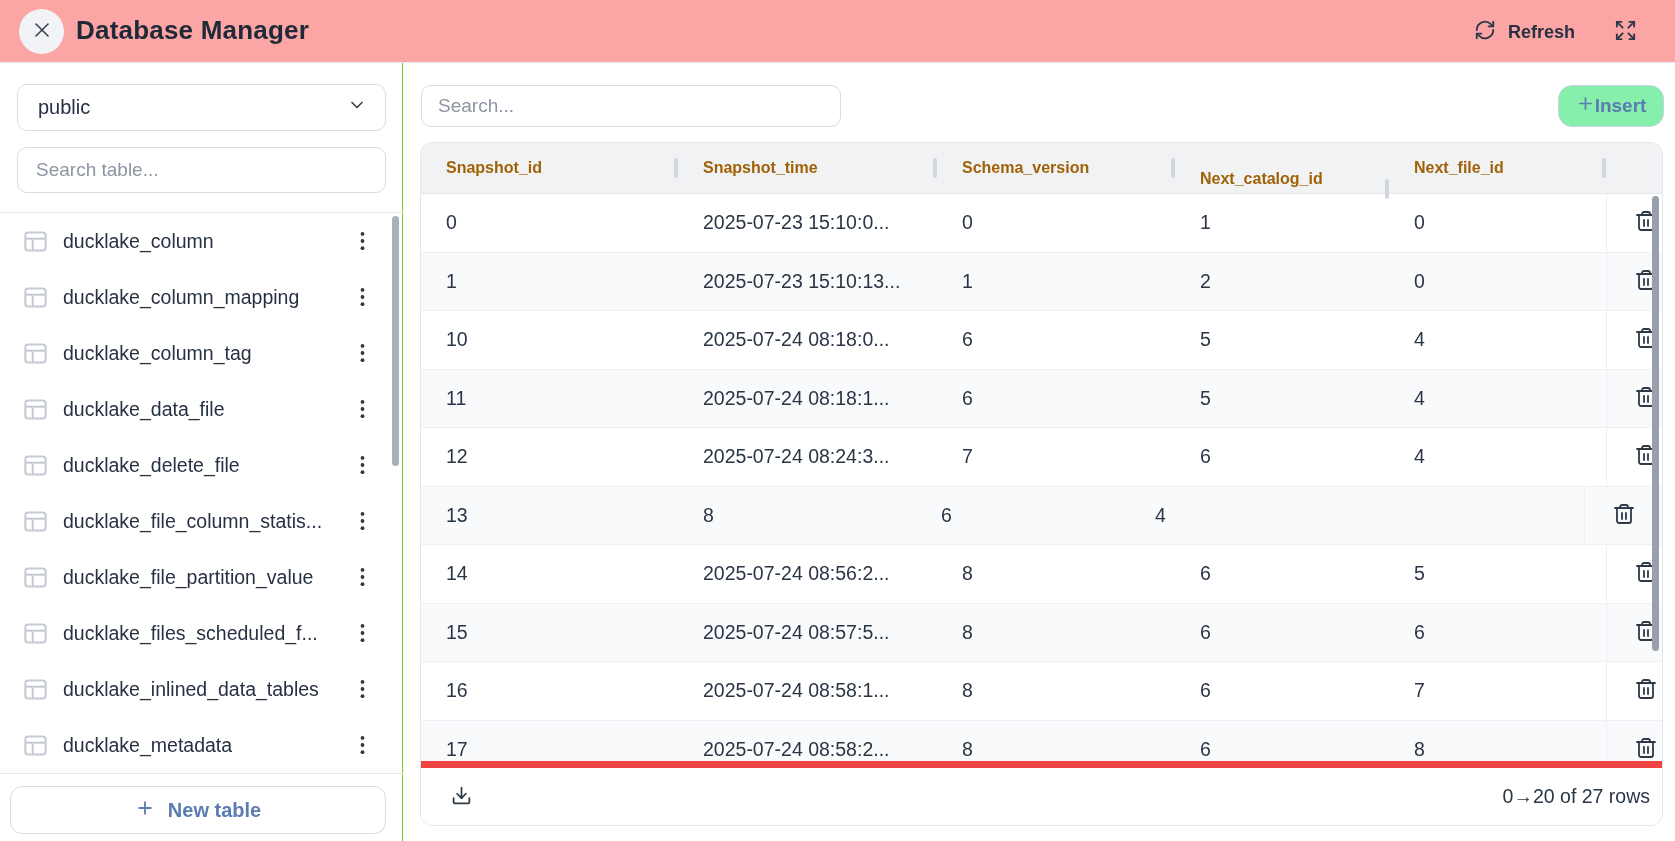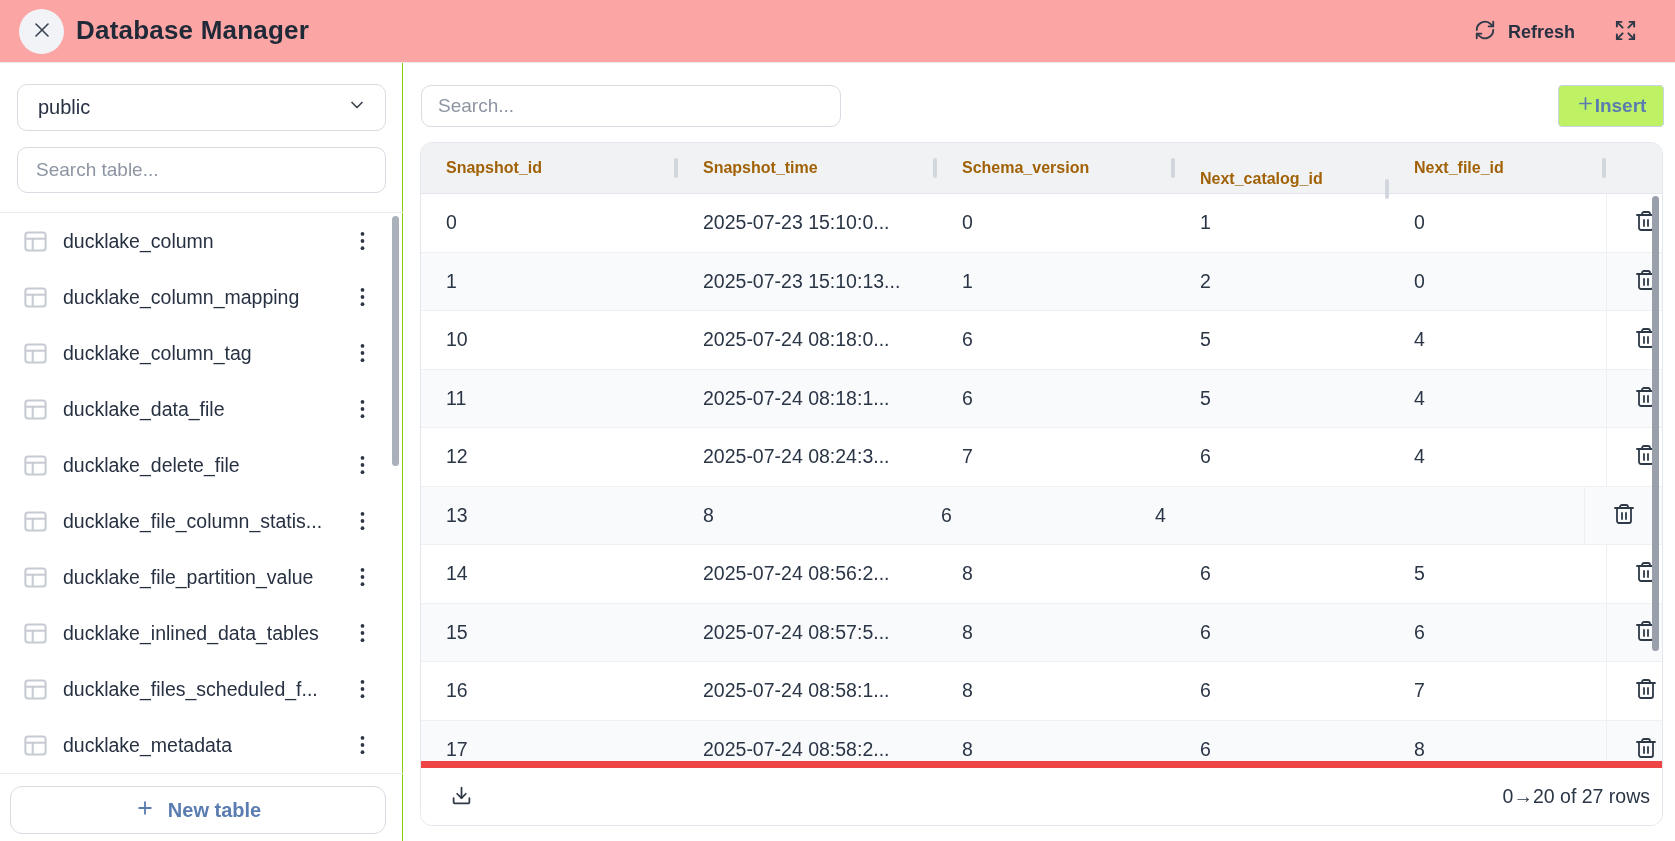--- a/index.html
+++ b/index.html
@@ -37,22 +37,22 @@
   .side-bottom-divider{left:0;top:710px;width:403px;height:1px;background:#e7e9ee;}
   .new-table-btn{left:10px;top:723px;width:376px;height:48px;background:#fff;border:1px solid #d7dbe2;
                  border-radius:12px;color:#5a7cb0;font-size:20px;font-weight:700;cursor:pointer;
                  display:flex;align-items:center;justify-content:center;gap:13px;}
 
   
   #main{left:404px;top:63px;width:1271px;height:778px;background:#fff;}
   .main-search{left:17px;top:22px;width:420px;height:42px;border:1px solid #d7dbe2;border-radius:10px;
                font-size:19px;color:#273142;padding:0 16px;outline:none;}
   .main-search::placeholder{color:#8e95a2;}
-  .insert-btn{left:1154px;top:22px;width:106px;height:42px;background:#bef264;border:1px solid #c7d2e2;
-              border-radius:4px;color:#5a7cb0;font-size:19px;font-weight:600;cursor:pointer;
+  .insert-btn{left:1154px;top:22px;width:106px;height:42px;background:#86efac;border:1px solid #c7d2e2;
+              border-radius:14px;color:#5a7cb0;font-size:19px;font-weight:600;cursor:pointer;
               display:flex;align-items:center;justify-content:center;}
 
   .table-card{left:16px;top:79px;width:1243px;height:684px;border:1px solid #e3e6ec;border-radius:12px;
               background:#fff;overflow:hidden;}
   .thead{display:flex;height:50px;background:#f1f2f4;border-bottom:1px solid #e3e6ec;}
   .th{position:relative;display:flex;align-items:center;padding-left:25px;font-size:16px;
       font-weight:700;color:#a16207;flex:none;white-space:nowrap;}
   .th.spacer{flex:1;padding:0;}
   .th.actions{width:77px;padding:0;}
   .col-handle{position:absolute;right:0;top:15px;width:4px;height:20px;border-radius:2px;background:#d2d6dd;}
@@ -242,38 +242,38 @@
           </button>
         </div>
         <div class="side-item">
           <span class="tbl-ic">
             <svg width="27" height="27" viewBox="0 0 24 24" fill="none" stroke="#c5cad3" stroke-width="1.8" stroke-linejoin="round">
               <rect x="3" y="4" width="18" height="16" rx="2.5"></rect>
               <path d="M3 9.5h18"></path>
               <path d="M9.5 9.5V20"></path>
             </svg>
           </span>
+          <span class="side-label">ducklake_files_scheduled_f...</span>
+          <button class="kebab-btn">
+            <svg width="19" height="26" viewBox="0 0 24 30" fill="#2e3947">
+              <circle cx="12" cy="6" r="2.4"></circle>
+              <circle cx="12" cy="15" r="2.4"></circle>
+              <circle cx="12" cy="24" r="2.4"></circle>
+            </svg>
+          </button>
+        </div>
+        <div class="side-item">
+          <span class="tbl-ic">
+            <svg width="27" height="27" viewBox="0 0 24 24" fill="none" stroke="#c5cad3" stroke-width="1.8" stroke-linejoin="round">
+              <rect x="3" y="4" width="18" height="16" rx="2.5"></rect>
+              <path d="M3 9.5h18"></path>
+              <path d="M9.5 9.5V20"></path>
+            </svg>
+          </span>
           <span class="side-label">ducklake_inlined_data_tables</span>
-          <button class="kebab-btn">
-            <svg width="19" height="26" viewBox="0 0 24 30" fill="#2e3947">
-              <circle cx="12" cy="6" r="2.4"></circle>
-              <circle cx="12" cy="15" r="2.4"></circle>
-              <circle cx="12" cy="24" r="2.4"></circle>
-            </svg>
-          </button>
-        </div>
-        <div class="side-item">
-          <span class="tbl-ic">
-            <svg width="27" height="27" viewBox="0 0 24 24" fill="none" stroke="#c5cad3" stroke-width="1.8" stroke-linejoin="round">
-              <rect x="3" y="4" width="18" height="16" rx="2.5"></rect>
-              <path d="M3 9.5h18"></path>
-              <path d="M9.5 9.5V20"></path>
-            </svg>
-          </span>
-          <span class="side-label">ducklake_files_scheduled_f...</span>
           <button class="kebab-btn">
             <svg width="19" height="26" viewBox="0 0 24 30" fill="#2e3947">
               <circle cx="12" cy="6" r="2.4"></circle>
               <circle cx="12" cy="15" r="2.4"></circle>
               <circle cx="12" cy="24" r="2.4"></circle>
             </svg>
           </button>
         </div>
         <div class="side-item">
           <span class="tbl-ic">

